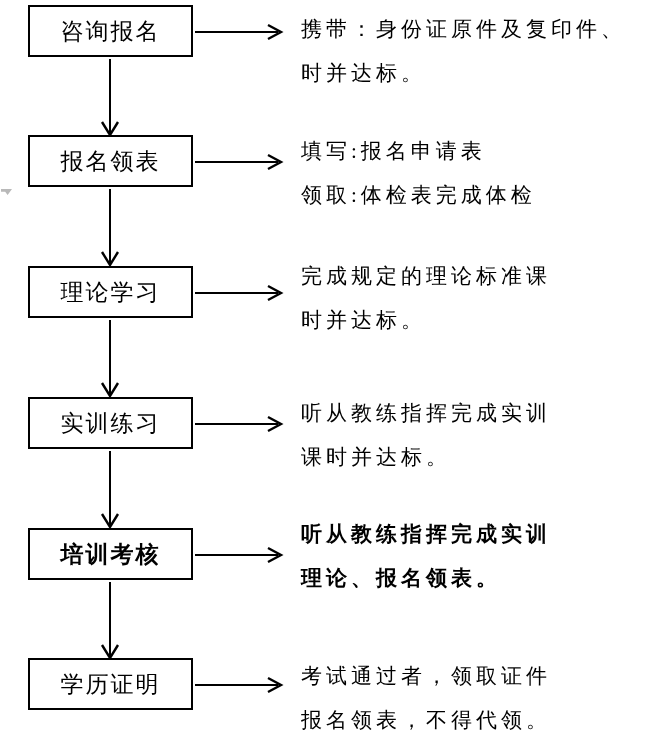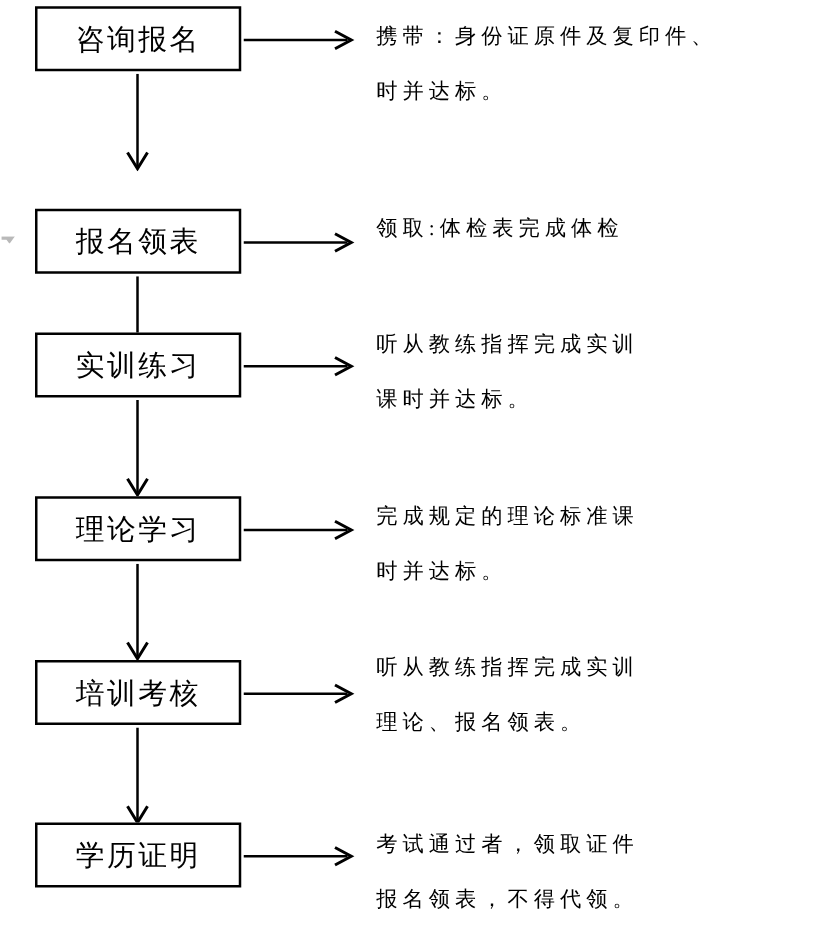--- a/index.html
+++ b/index.html
@@ -7,24 +7,24 @@
     position:relative;
     width:659px;height:756px;
     background:#ffffff;
     font-family:"Liberation Serif", serif;
     color:#000;
     overflow:hidden;
     padding-left:18px;
   }
   .step{position:absolute;left:0;width:659px;height:131px;}
   .step:nth-of-type(1){top:5px;}
-  .step:nth-of-type(2){top:135px;margin-top:32px;}
+  .step:nth-of-type(2){top:135px;}
   .step:nth-of-type(3){top:266px;}
   .step:nth-of-type(4){top:397px;}
-  .step:nth-of-type(5){top:528px;}
+  .step:nth-of-type(5){top:528px;font-weight:bold;}
   .step:nth-of-type(6){top:658px;}
 
   .box{
     position:absolute;left:28px;top:0;
     width:161px;height:48px;
     border:2px solid #000;
     background:#ffffff;
     display:flex;align-items:center;justify-content:center;
   }
   .box .label{
@@ -32,21 +32,21 @@
     letter-spacing:2px;
     white-space:nowrap;
   }
 
   .arrow-right{position:absolute;left:194px;top:18px;}
   .arrow-down{position:absolute;left:100px;top:54px;}
 
   .desc{
     position:absolute;left:301px;top:0;
     width:350px;
-    font-size:17px;
+    font-size:21px;
     letter-spacing:4px;
     line-height:44px;
     white-space:nowrap;
   }
   .desc .line{display:block;}
   .step:nth-of-type(1) .desc{top:2px;}
   .step:nth-of-type(2) .desc{top:-6px;}
   .step:nth-of-type(3) .desc{top:-12px;}
   .step:nth-of-type(4) .desc{top:-6px;}
   .step:nth-of-type(5) .desc{top:-16px;}
@@ -88,57 +88,58 @@
     </div>
     <svg class="arrow-right" width="90" height="18" viewBox="0 0 90 18">
       <line x1="1" y1="9" x2="84" y2="9" stroke="#000" stroke-width="2"></line>
       <polyline points="74,2 87,9 74,16" fill="none" stroke="#000" stroke-width="2.4"></polyline>
     </svg>
     <svg class="arrow-down" width="20" height="78" viewBox="0 0 20 78">
       <line x1="10" y1="0" x2="10" y2="74" stroke="#000" stroke-width="2"></line>
       <polyline points="2,63 10,76 18,63" fill="none" stroke="#000" stroke-width="2.4"></polyline>
     </svg>
     <div class="desc">
+      <span class="line">填写:报名申请表</span>
       <span class="line">领取:体检表完成体检</span>
+    </div>
+  </div>
+
+  <div class="step">
+    <div class="box">
+      <span class="label">理论学习</span>
+    </div>
+    <svg class="arrow-right" width="90" height="18" viewBox="0 0 90 18">
+      <line x1="1" y1="9" x2="84" y2="9" stroke="#000" stroke-width="2"></line>
+      <polyline points="74,2 87,9 74,16" fill="none" stroke="#000" stroke-width="2.4"></polyline>
+    </svg>
+    <svg class="arrow-down" width="20" height="78" viewBox="0 0 20 78">
+      <line x1="10" y1="0" x2="10" y2="74" stroke="#000" stroke-width="2"></line>
+      <polyline points="2,63 10,76 18,63" fill="none" stroke="#000" stroke-width="2.4"></polyline>
+    </svg>
+    <div class="desc">
+      <span class="line">完成规定的理论标准课</span>
+      <span class="line">时并达标。</span>
     </div>
   </div>
 
   <div class="step">
     <div class="box">
       <span class="label">实训练习</span>
     </div>
     <svg class="arrow-right" width="90" height="18" viewBox="0 0 90 18">
       <line x1="1" y1="9" x2="84" y2="9" stroke="#000" stroke-width="2"></line>
       <polyline points="74,2 87,9 74,16" fill="none" stroke="#000" stroke-width="2.4"></polyline>
     </svg>
     <svg class="arrow-down" width="20" height="78" viewBox="0 0 20 78">
       <line x1="10" y1="0" x2="10" y2="74" stroke="#000" stroke-width="2"></line>
       <polyline points="2,63 10,76 18,63" fill="none" stroke="#000" stroke-width="2.4"></polyline>
     </svg>
     <div class="desc">
       <span class="line">听从教练指挥完成实训</span>
       <span class="line">课时并达标。</span>
-    </div>
-  </div>
-
-  <div class="step">
-    <div class="box">
-      <span class="label">理论学习</span>
-    </div>
-    <svg class="arrow-right" width="90" height="18" viewBox="0 0 90 18">
-      <line x1="1" y1="9" x2="84" y2="9" stroke="#000" stroke-width="2"></line>
-      <polyline points="74,2 87,9 74,16" fill="none" stroke="#000" stroke-width="2.4"></polyline>
-    </svg>
-    <svg class="arrow-down" width="20" height="78" viewBox="0 0 20 78">
-      <line x1="10" y1="0" x2="10" y2="74" stroke="#000" stroke-width="2"></line>
-      <polyline points="2,63 10,76 18,63" fill="none" stroke="#000" stroke-width="2.4"></polyline>
-    </svg>
-    <div class="desc">
-      <span class="line">完成规定的理论标准课</span>
-      <span class="line">时并达标。</span>
     </div>
   </div>
 
   <div class="step">
     <div class="box">
       <span class="label">培训考核</span>
     </div>
     <svg class="arrow-right" width="90" height="18" viewBox="0 0 90 18">
       <line x1="1" y1="9" x2="84" y2="9" stroke="#000" stroke-width="2"></line>
       <polyline points="74,2 87,9 74,16" fill="none" stroke="#000" stroke-width="2.4"></polyline>

